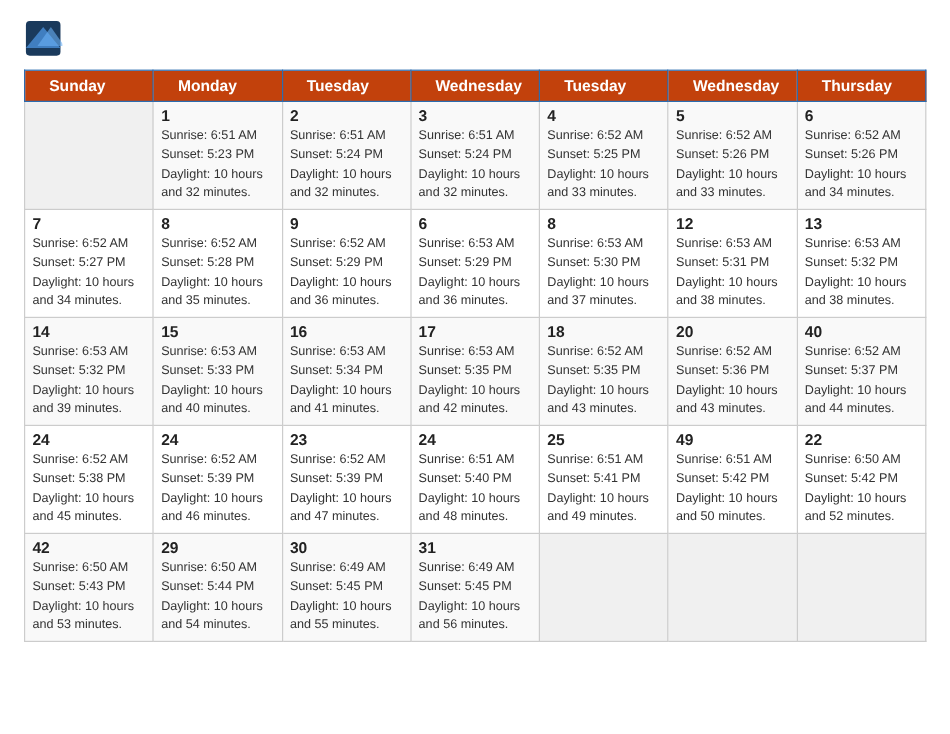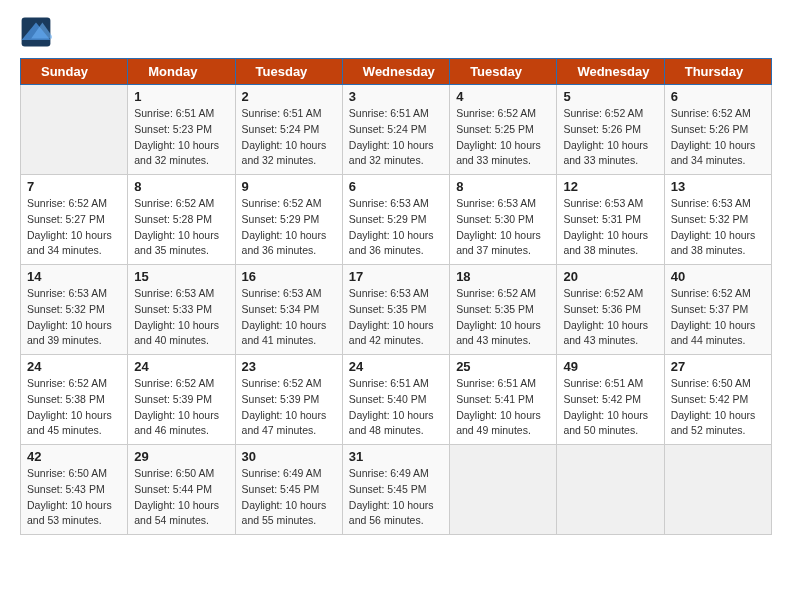--- a/index.html
+++ b/index.html
@@ -307,21 +307,21 @@
 and 49 minutes.</div>
           </td>
           <td>
             <div class="day-number">49</div>
             <div class="day-info" style="white-space: pre-line;">Sunrise: 6:51 AM
 Sunset: 5:42 PM
 Daylight: 10 hours
 and 50 minutes.</div>
           </td>
           <td>
-            <div class="day-number">27</div>
+            <div class="day-number">22</div>
             <div class="day-info" style="white-space: pre-line;">Sunrise: 6:50 AM
 Sunset: 5:42 PM
 Daylight: 10 hours
 and 52 minutes.</div>
           </td>
         </tr>
         <tr>
           <td>
             <div class="day-number">42</div>
             <div class="day-info" style="white-space: pre-line;">Sunrise: 6:50 AM

